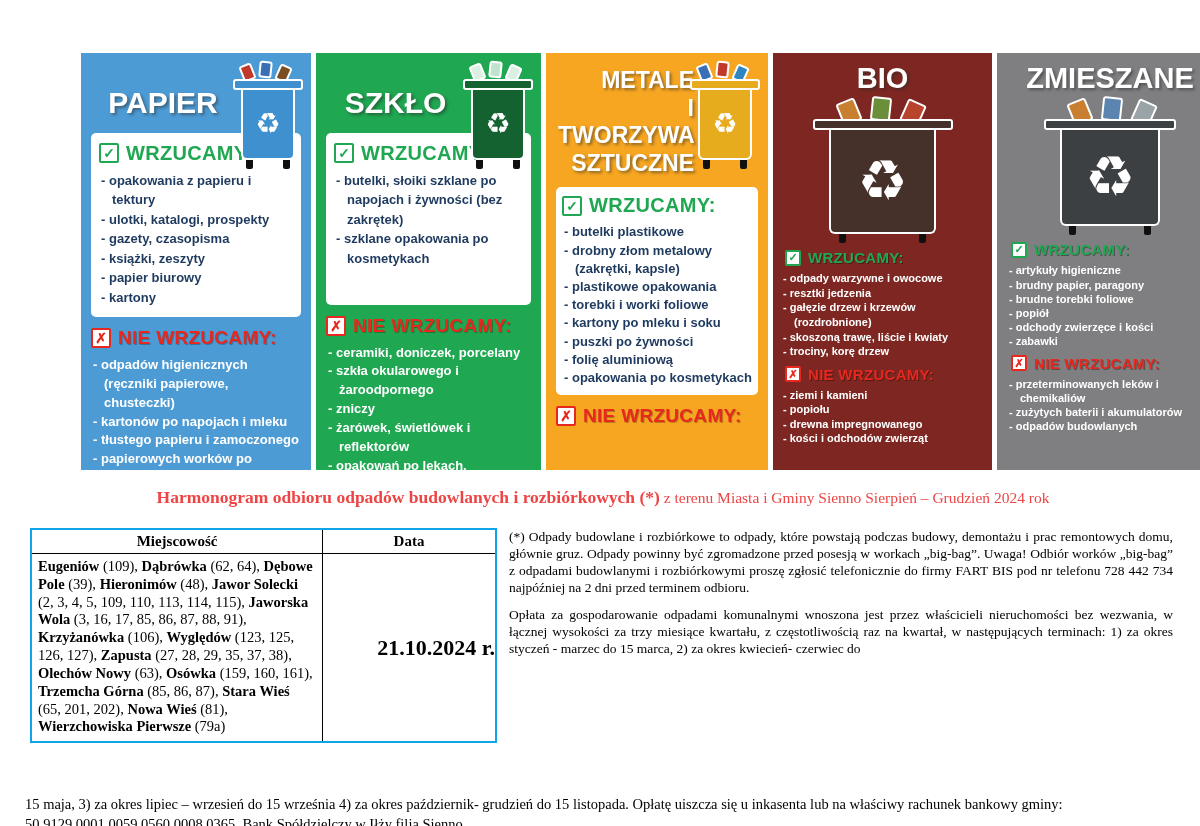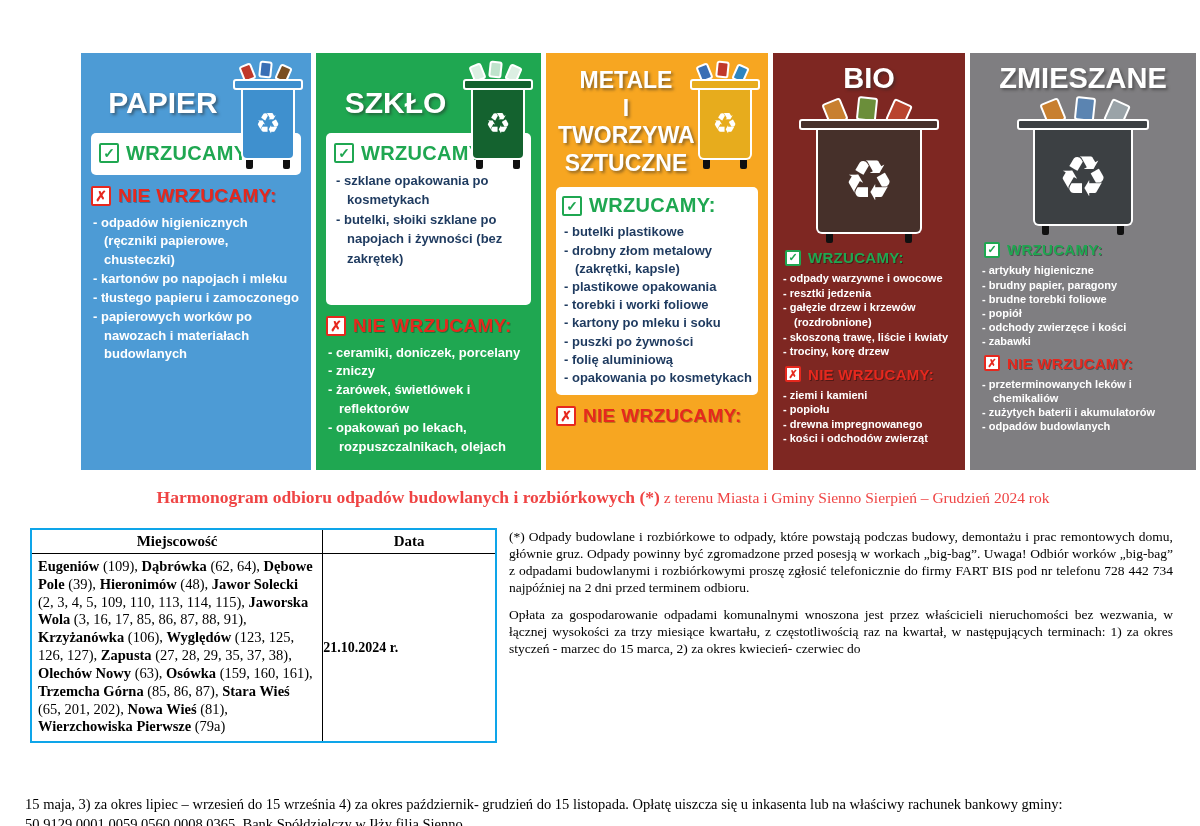--- a/index.html
+++ b/index.html
@@ -5,26 +5,26 @@
   * { box-sizing: border-box; margin: 0; padding: 0; }
   body { background:#ffffff; font-family:"Liberation Sans", sans-serif; }
   .page { position:relative; width:1200px; height:826px; background:#fff; overflow:hidden; }
 
   
   .panels { position:absolute; left:62px; top:53px; display:flex; gap:5px; }
   .panel { position:relative; height:417px; background:var(--bg); color:#fff; padding:8px 10px; overflow:hidden; }
   .panel-papier   { width:230px;margin-left:19px; }
   .panel-szklo    { width:225px; }
   .panel-metale   { width:222px; }
-  .panel-bio      { width:192px; padding:6px 6px; }
+  .panel-bio      { width:219px; padding:6px 6px; }
   .panel-zmieszane{ width:226px; padding:6px 8px; }
 
   .panel-title { font-weight:bold; color:#fff; text-shadow:2px 2px 3px rgba(40,40,40,.5); line-height:1.05; }
   .panel--box .panel-title { font-size:30px; margin-top:26px; text-align:center; padding-right:66px; }
-  .panel-metale .panel-title { font-size:23px; margin-top:6px; text-align:center; padding-right:64px; padding-left:2px; line-height:1.2; }
+  .panel-metale .panel-title { font-size:23px; margin-top:6px; text-align:right; padding-right:64px; padding-left:2px; line-height:1.2; }
   .panel--plain .panel-title { font-size:29px; margin-top:4px; text-align:center; padding:0; }
 
   
   .bin { position:absolute; top:10px; right:8px; width:70px; }
   .bin-trash { position:relative; height:16px; }
   .bin-trash i { position:absolute; width:13px; height:17px; border-radius:3px; border:2px solid #fff; }
   .bin-trash i:nth-child(1){ left:8px;  top:1px; transform:rotate(-22deg); }
   .bin-trash i:nth-child(2){ left:26px; top:-2px; transform:rotate(6deg); }
   .bin-trash i:nth-child(3){ left:44px; top:2px;  transform:rotate(24deg); }
   .bin-lid  { position:relative; height:11px; background:var(--bin); border:2px solid #fff; border-radius:3px; }
@@ -76,21 +76,21 @@
   .sched-title { position:absolute; top:487px; left:3px; width:100%; text-align:center; font-family:"Liberation Serif", serif; color:#ef4444; }
   .sched-title .t-bold { font-weight:bold; font-size:17.5px; }
   .sched-title .t-rest { font-size:15.5px; }
 
   
   .bottom-row { position:absolute; top:528px; left:30px; width:1143px; display:flex; gap:12px; align-items:flex-start; }
   table.sched { border-collapse:collapse; flex:0 0 467px; width:467px; border:2px solid #0ea5e9; font-family:"Liberation Serif", serif; }
   table.sched th { border:1.5px solid #000; font-weight:bold; font-size:15px; padding:3px 4px; text-align:center; }
   table.sched td { border:1.5px solid #000; vertical-align:middle; }
   td.places { width:293px; font-size:14.5px; line-height:1.23; padding:4px 6px 5px; }
-  td.datecell { width:174px; text-align:left; font-weight:bold; font-size:14px; }
+  td.datecell { width:174px; text-align:right; font-weight:bold; font-size:22px; }
 
   .right-col { flex:1; font-family:"Liberation Serif", serif; font-size:13.5px; line-height:1.26; text-align:justify; color:#000; }
   .right-col p { margin-bottom:10px; }
   .right-col p.boldp { font-weight:bold; }
 
   .footer-text { position:absolute; top:754px; left:25px; width:1162px; font-family:"Liberation Serif", serif; font-size:14.5px; line-height:1.35; color:#000;margin-top:41px; }
 </style>
 </head>
 <body>
 
@@ -114,20 +114,28 @@
       <div class="bin-legs">
             <i></i>
             <i></i>
           </div>
     </div>
     <div class="wbox">
       <div class="sec-head green-head">
         <span class="ibox">✓</span>
         <span class="lbl">WRZUCAMY:</span>
       </div>
+      <ul class="items">
+            <li>opakowania z papieru i tektury</li>
+            <li>ulotki, katalogi, prospekty</li>
+            <li>gazety, czasopisma</li>
+            <li>książki, zeszyty</li>
+            <li>papier biurowy</li>
+            <li>kartony</li>
+          </ul>
     </div>
     <div class="nie-sec">
       <div class="sec-head red-head">
         <span class="ibox">✗</span>
         <span class="lbl">NIE WRZUCAMY:</span>
       </div>
       <ul class="items">
             <li>odpadów higienicznych (ręczniki papierowe, chusteczki)</li>
             <li>kartonów po napojach i mleku</li>
             <li>tłustego papieru i zamoczonego</li>
@@ -153,31 +161,32 @@
             <i></i>
             <i></i>
           </div>
     </div>
     <div class="wbox">
       <div class="sec-head green-head">
         <span class="ibox">✓</span>
         <span class="lbl">WRZUCAMY:</span>
       </div>
       <ul class="items">
+            <li>butelki, słoiki szklane po napojach i żywności (bez zakrętek)</li>
             <li>szklane opakowania po kosmetykach</li>
-            <li>butelki, słoiki szklane po napojach i żywności (bez zakrętek)</li>
           </ul>
     </div>
     <div class="nie-sec">
       <div class="sec-head red-head">
         <span class="ibox">✗</span>
         <span class="lbl">NIE WRZUCAMY:</span>
       </div>
       <ul class="items">
             <li>ceramiki, doniczek, porcelany</li>
+            <li>szkła okularowego i żaroodpornego</li>
             <li>zniczy</li>
             <li>żarówek, świetlówek i reflektorów</li>
             <li>opakowań po lekach, rozpuszczalnikach, olejach</li>
           </ul>
     </div>
   </section>
       <section class="panel panel--box panel-metale" style="--bg: #F7A621; --bin: #E7AC1D;">
     <h2 class="panel-title">
           <div>METALE</div>
           <div>I TWORZYWA</div>

